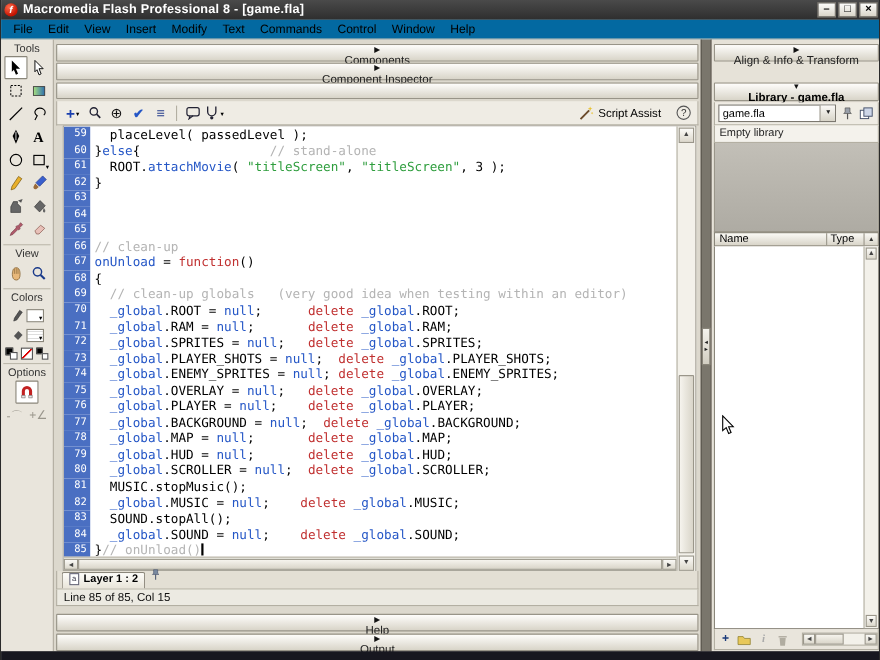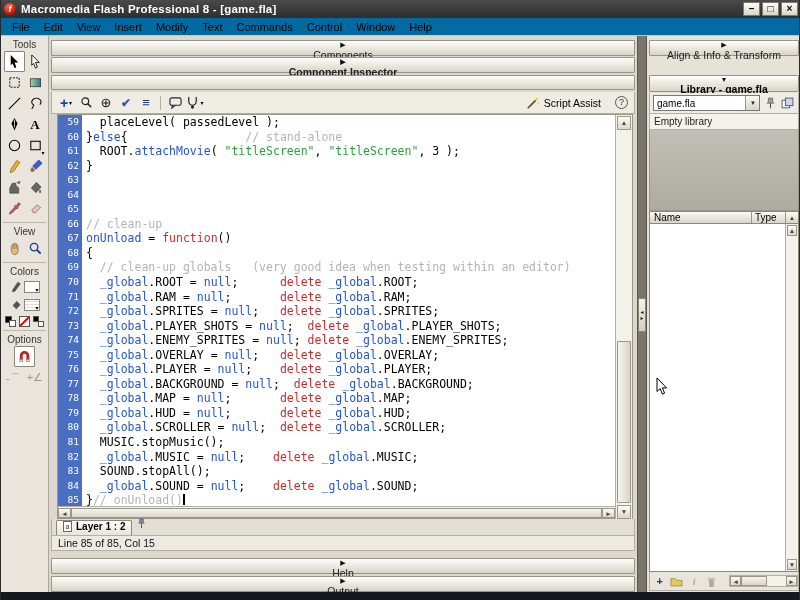--- a/index.html
+++ b/index.html
@@ -47,21 +47,21 @@
   
   .hdr{position:absolute;left:2px;right:2px;height:16px;background:linear-gradient(#fefdfb,#d8d4c8);
        border:1px solid #989488;border-radius:1px;display:flex;align-items:center;font-size:10.5px;color:#222;flex-direction:column;}
   .hdr .grip{width:4px;height:10px;margin:0 3px 0 1px;border-left:1px dotted #8a867a;border-right:1px dotted #8a867a;}
   .hdr .arr{font-size:7px;width:11px;text-align:center;color:#111;}
   .hdr .lbl{white-space:nowrap;}
   .hdr.expanded .lbl{font-weight:bold;color:#000;}
   .pmenu{margin-left:auto;margin-right:4px;font-size:9px;color:#333;letter-spacing:-1px;}
   
   #center{position:absolute;left:48px;top:36px;width:588px;height:556px;background:#dcd8cd;}
-  #hdr-components{top:4px;} #hdr-inspector{top:21px;font-weight:bold;}
+  #hdr-components{top:4px;} #hdr-inspector{top:21px;}
   #hdr-actions{top:39px;height:15px;gap:48px;}
   
   #atoolbar{position:absolute;left:2px;right:2px;top:56px;height:22px;background:#efece4;
             border:1px solid #b3afa2;border-top:none;display:flex;align-items:center;padding-left:4px;}
   .ai{height:18px;min-width:20px;display:flex;align-items:center;justify-content:center;position:relative;color:#223;}
   .ai svg{width:13px;height:13px;}
   .ai .dd{font-size:6px;margin-left:1px;color:#000;}
   .ai-plus{color:#1a3fae;font-weight:bold;font-size:14px;line-height:14px;}
   .ai-target{font-size:13px;color:#111;}
   .ai-check{color:#2456c6;font-size:12px;font-weight:bold;}

